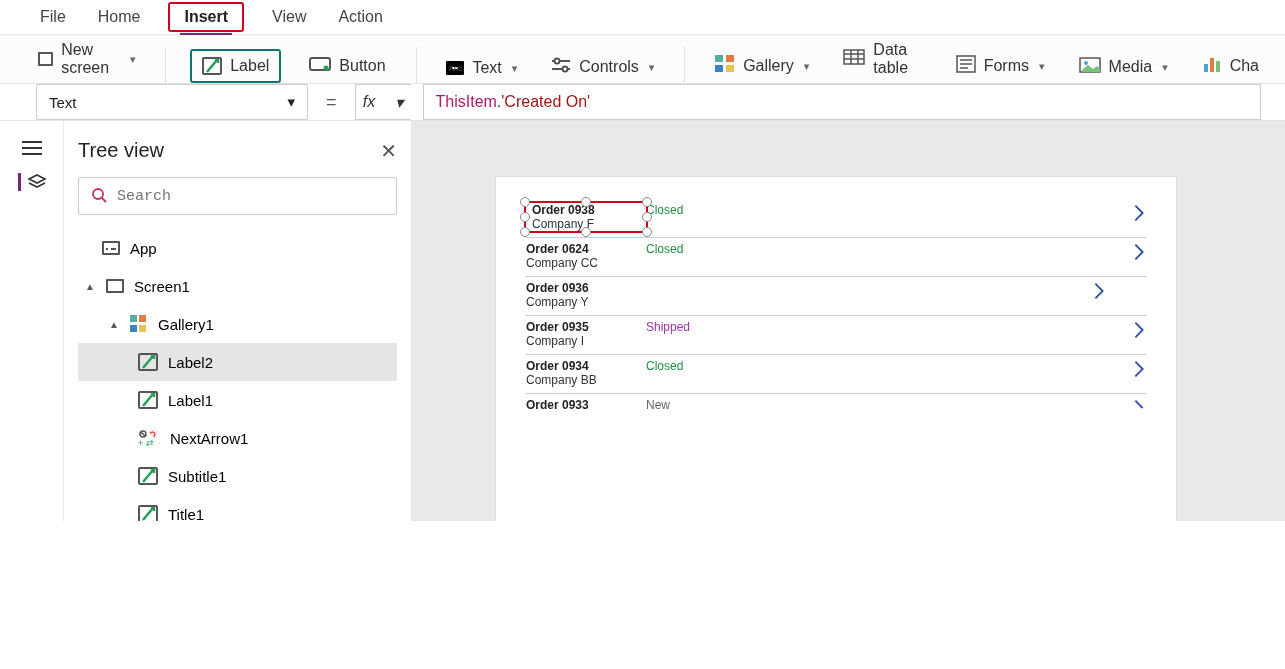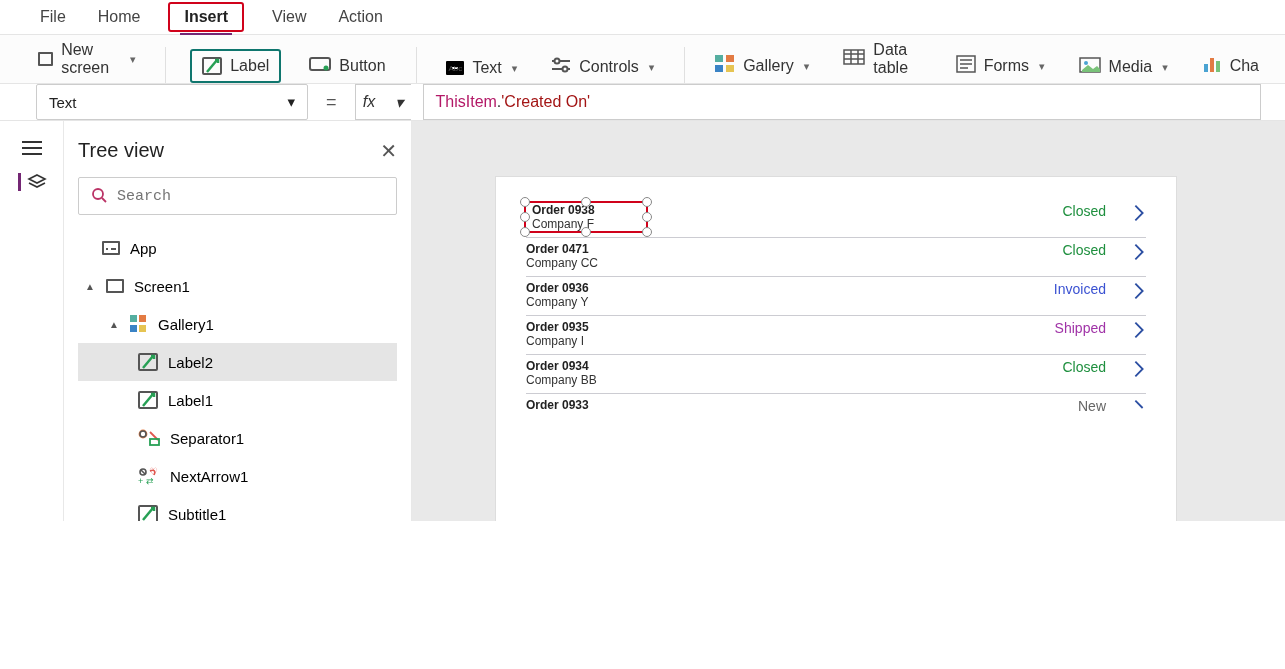--- a/index.html
+++ b/index.html
@@ -79,21 +79,21 @@
 
     
     .canvas { flex:1; background:#e9e9e9; padding: 56px 0 0 84px; }
     .phone { width: 680px; height: 387px; background:#fff; box-shadow: 0 0 0 1px #ddd; padding: 22px 30px 0 30px; position:relative;}
     .list { display:flex; flex-direction:column; }
     .row { display:grid; grid-template-columns: 120px 1fr 40px; align-items:flex-start; padding: 4px 0 6px 0; border-bottom: 1px solid #ccccd2; position:relative;}
     .row:last-child { border-bottom:none; }
     .row .col1 { display:flex; flex-direction:column; gap:0; font-size:12px; }
     .row .title { font-weight:700; color:#222; }
     .row .sub { color:#333; font-size:12px; margin-top: 0; }
-    .row .status { font-size:14px; text-align:right; }
+    .row .status { font-size:12px; text-align:left; }
     .status.closed { color:#1e8f3e; }
     .status.invoiced { color:#3b52d2; }
     .status.shipped { color:#a033a7; }
     .status.new { color:#666; }
     .row .next { display:flex; align-items:center; justify-content:flex-end; color:#2b4ea2; font-size:22px;}
     .hndl { width:10px; height:10px; border:1px solid #888; background:#fff; border-radius:50%; position:absolute;}
 
     
     .chev-svg { width:14px; height:20px; }
 
@@ -312,34 +312,20 @@
               <span class="ico labelic">
                 <svg width="20" height="18" viewBox="0 0 20 18">
                   <rect x="1" y="1" width="18" height="16" rx="1" fill="none" stroke="#555" stroke-width="2"></rect>
                   <path d="M5 15 L15 3" stroke="#27a055" stroke-width="2.5" fill="none"></path>
                   <path d="M13 3 L16 3 L16 6" stroke="#27a055" stroke-width="2.5" fill="none"></path>
                 </svg>
               </span>
               <span>Label1</span>
             </div>
             <div class="tree-row indent3">
-              <span class="ico sep">
-                <svg width="22" height="18" viewBox="0 0 22 18">
-                  <circle cx="5" cy="5" r="3.5" fill="none" stroke="#e37b43" stroke-width="1.8"></circle>
-                  <path d="M3 4 L7 8 M7 4 L3 8" stroke="#e37b43" stroke-width="0"></path>
-                  <path d="M12 3 L20 11" stroke="#e0574f" stroke-width="1.8"></path>
-                  <rect x="12" y="10" width="9" height="6" fill="none" stroke="#27a055" stroke-width="1.8"></rect>
-                  <path d="M3 3 L8 3 M3 3 L3 8" stroke="#e37b43" stroke-width="0"></path>
-                  <circle cx="5" cy="5" r="3" fill="none" stroke="#555" stroke-width="1.6"></circle>
-                  <line x1="3" y1="3" x2="7" y2="7" stroke="#555" stroke-width="0"></line>
-                </svg>
-              </span>
-              <span>Separator1</span>
-            </div>
-            <div class="tree-row indent3">
               <span class="ico arrow">
                 <svg width="22" height="18" viewBox="0 0 22 18">
                   <circle cx="5" cy="5" r="3" fill="none" stroke="#555" stroke-width="1.6"></circle>
                   <line x1="3" y1="3" x2="7" y2="7" stroke="#555" stroke-width="1.6"></line>
                   <line x1="7" y1="3" x2="3" y2="7" stroke="#555" stroke-width="0"></line>
                   <path d="M12 4 C16 2 18 4 16 8" fill="none" stroke="#e0574f" stroke-width="1.6"></path>
                   <path d="M12 4 L10 3 M12 4 L11 6" stroke="#e0574f" stroke-width="0"></path>
                   <text x="0" y="17" font-size="9" fill="#27a055">+</text>
                   <text x="8" y="17" font-size="9" fill="#27a055">⇄</text>
                   <text x="11" y="8" font-size="10" fill="#e0574f">♡</text>
@@ -393,36 +379,35 @@
               </div>
               <div class="status closed">Closed</div>
               <div class="next">
                 <svg class="chev-svg" viewBox="0 0 14 22">
                   <path d="M3 3 L11 11 L3 19" fill="none" stroke="#2b4ea2" stroke-width="2"></path>
                 </svg>
               </div>
             </div>
             <div class="row">
               <div class="col1">
-                <div class="title">Order 0471</div>
+                <div class="title">Order 0624</div>
                 <div class="sub">Company CC</div>
               </div>
               <div class="status closed">Closed</div>
               <div class="next">
                 <svg class="chev-svg" viewBox="0 0 14 22">
                   <path d="M3 3 L11 11 L3 19" fill="none" stroke="#2b4ea2" stroke-width="2"></path>
                 </svg>
               </div>
             </div>
             <div class="row">
               <div class="col1">
                 <div class="title">Order 0936</div>
                 <div class="sub">Company Y</div>
               </div>
-              <div class="status invoiced">Invoiced</div>
               <div class="next">
                 <svg class="chev-svg" viewBox="0 0 14 22">
                   <path d="M3 3 L11 11 L3 19" fill="none" stroke="#2b4ea2" stroke-width="2"></path>
                 </svg>
               </div>
             </div>
             <div class="row">
               <div class="col1">
                 <div class="title">Order 0935</div>
                 <div class="sub">Company I</div>

